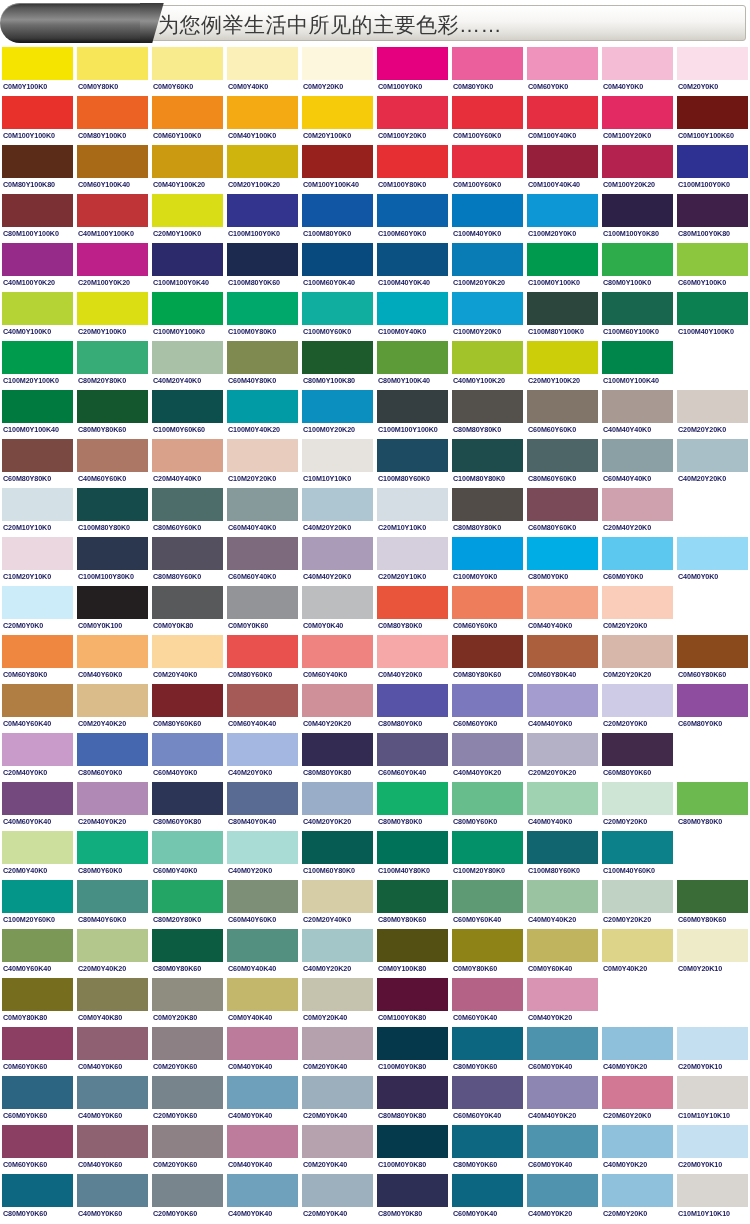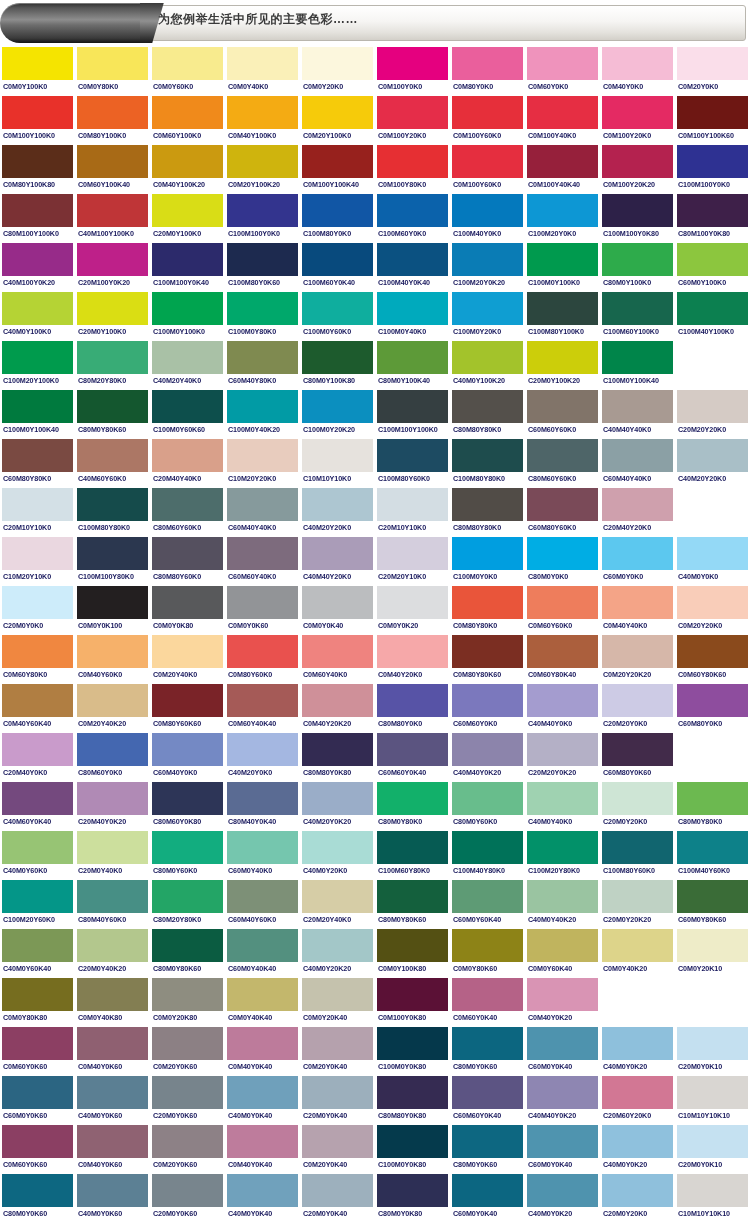--- a/index.html
+++ b/index.html
@@ -43,21 +43,21 @@
   }
   #subtitle-bar{
     position:absolute;left:128px;top:2px;right:4px;height:34px;
     background:linear-gradient(to bottom,#ffffff 0%,#f6f5f3 45%,#e4e2dd 78%,#d3d0c9 100%);
     border:1px solid #b9b6ae;
     border-radius:3px;
     z-index:1;
   }
   #subtitle-text{
     position:absolute;left:158px;top:8px;
-    font-size:12px;font-weight:bold;
+    font-size:21px;font-weight:normal;
     color:#3a3a3a;
     letter-spacing:.5px;
     z-index:4;
     white-space:nowrap;
   }
 
   
   #grid{
     width:750px;
     display:flex;flex-direction:column;
@@ -572,24 +572,20 @@
       </div>
       <div class="cell">
         <span class="sw" style="background: rgb(146, 148, 151);"></span>
         <span class="lb">C0M0Y0K60</span>
       </div>
       <div class="cell">
         <span class="sw" style="background: rgb(187, 189, 191);"></span>
         <span class="lb">C0M0Y0K40</span>
       </div>
       <div class="cell">
-        <span class="sw" style="background: rgb(220, 221, 223);"></span>
-        <span class="lb">C0M0Y0K20</span>
-      </div>
-      <div class="cell">
         <span class="sw" style="background: rgb(233, 85, 58);"></span>
         <span class="lb">C0M80Y80K0</span>
       </div>
       <div class="cell">
         <span class="sw" style="background: rgb(238, 125, 92);"></span>
         <span class="lb">C0M60Y60K0</span>
       </div>
       <div class="cell">
         <span class="sw" style="background: rgb(244, 164, 135);"></span>
         <span class="lb">C0M40Y40K0</span>
@@ -757,24 +753,20 @@
       <div class="cell">
         <span class="sw" style="background: rgb(206, 229, 213);"></span>
         <span class="lb">C20M0Y20K0</span>
       </div>
       <div class="cell">
         <span class="sw" style="background: rgb(108, 185, 80);"></span>
         <span class="lb">C80M0Y80K0</span>
       </div>
     </div>
     <div class="row">
-      <div class="cell">
-        <span class="sw" style="background: rgb(151, 196, 116);"></span>
-        <span class="lb">C40M0Y60K0</span>
-      </div>
       <div class="cell">
         <span class="sw" style="background: rgb(204, 223, 157);"></span>
         <span class="lb">C20M0Y40K0</span>
       </div>
       <div class="cell">
         <span class="sw" style="background: rgb(18, 173, 127);"></span>
         <span class="lb">C80M0Y60K0</span>
       </div>
       <div class="cell">
         <span class="sw" style="background: rgb(117, 198, 174);"></span>

